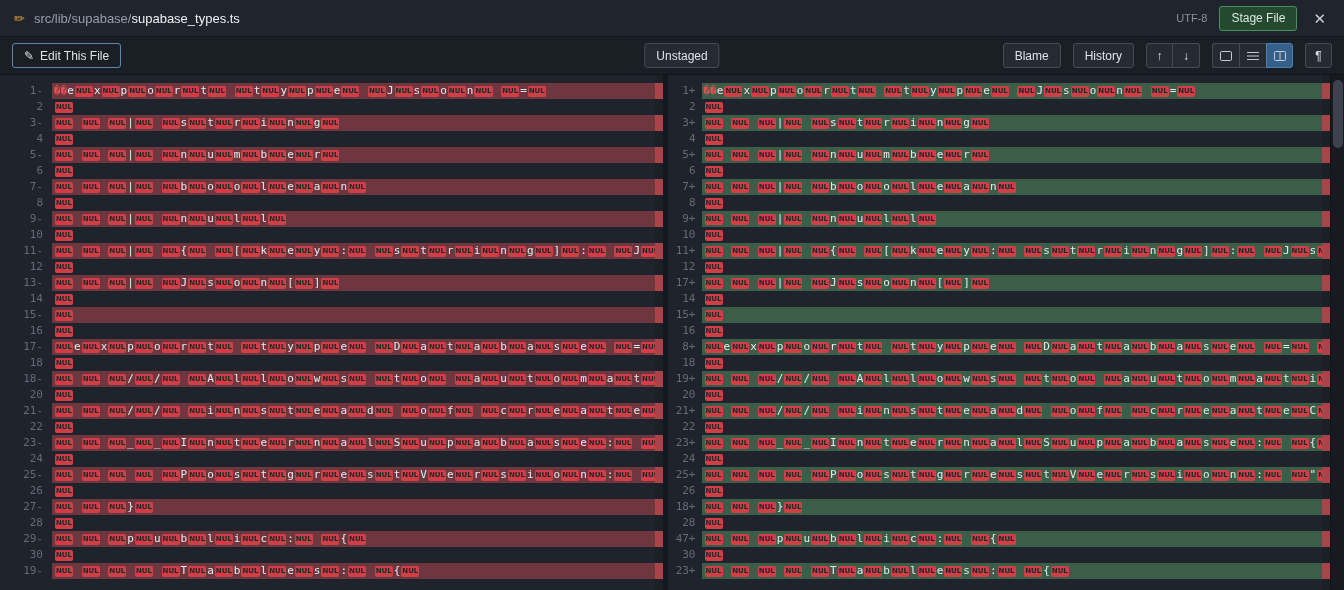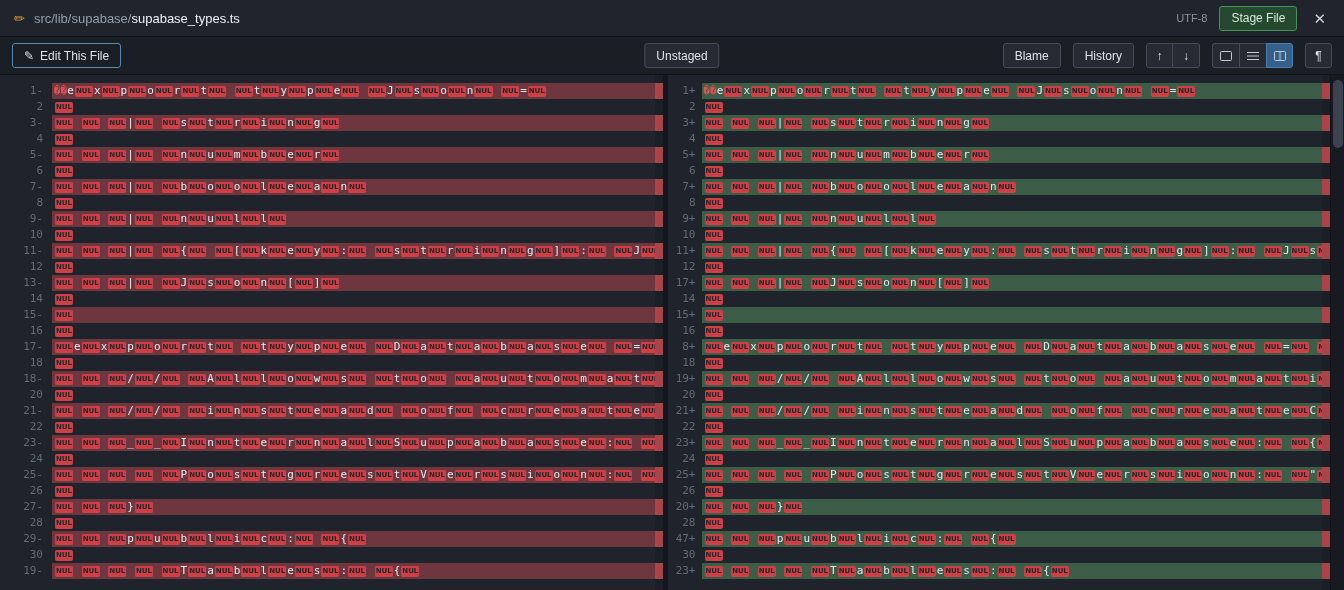--- a/index.html
+++ b/index.html
@@ -408,21 +408,21 @@
         </div>
         <div class="row add">
           <span class="gutter">25+</span>
           <span class="line-content"><span class="nul">NUL</span> <span class="nul">NUL</span> <span class="nul">NUL</span> <span class="nul">NUL</span> <span class="nul">NUL</span>P<span class="nul">NUL</span>o<span class="nul">NUL</span>s<span class="nul">NUL</span>t<span class="nul">NUL</span>g<span class="nul">NUL</span>r<span class="nul">NUL</span>e<span class="nul">NUL</span>s<span class="nul">NUL</span>t<span class="nul">NUL</span>V<span class="nul">NUL</span>e<span class="nul">NUL</span>r<span class="nul">NUL</span>s<span class="nul">NUL</span>i<span class="nul">NUL</span>o<span class="nul">NUL</span>n<span class="nul">NUL</span>:<span class="nul">NUL</span> <span class="nul">NUL</span>"<span class="nul">NUL</span>13.0.4"</span>
         </div>
         <div class="row">
           <span class="gutter">26</span>
           <span class="line-content"><span class="nul">NUL</span></span>
         </div>
         <div class="row add">
-          <span class="gutter">20+</span>
+          <span class="gutter">18+</span>
           <span class="line-content"><span class="nul">NUL</span> <span class="nul">NUL</span> <span class="nul">NUL</span>}<span class="nul">NUL</span></span>
         </div>
         <div class="row">
           <span class="gutter">28</span>
           <span class="line-content"><span class="nul">NUL</span></span>
         </div>
         <div class="row add">
           <span class="gutter">47+</span>
           <span class="line-content"><span class="nul">NUL</span> <span class="nul">NUL</span> <span class="nul">NUL</span>p<span class="nul">NUL</span>u<span class="nul">NUL</span>b<span class="nul">NUL</span>l<span class="nul">NUL</span>i<span class="nul">NUL</span>c<span class="nul">NUL</span>:<span class="nul">NUL</span> <span class="nul">NUL</span>{<span class="nul">NUL</span></span>
         </div>

